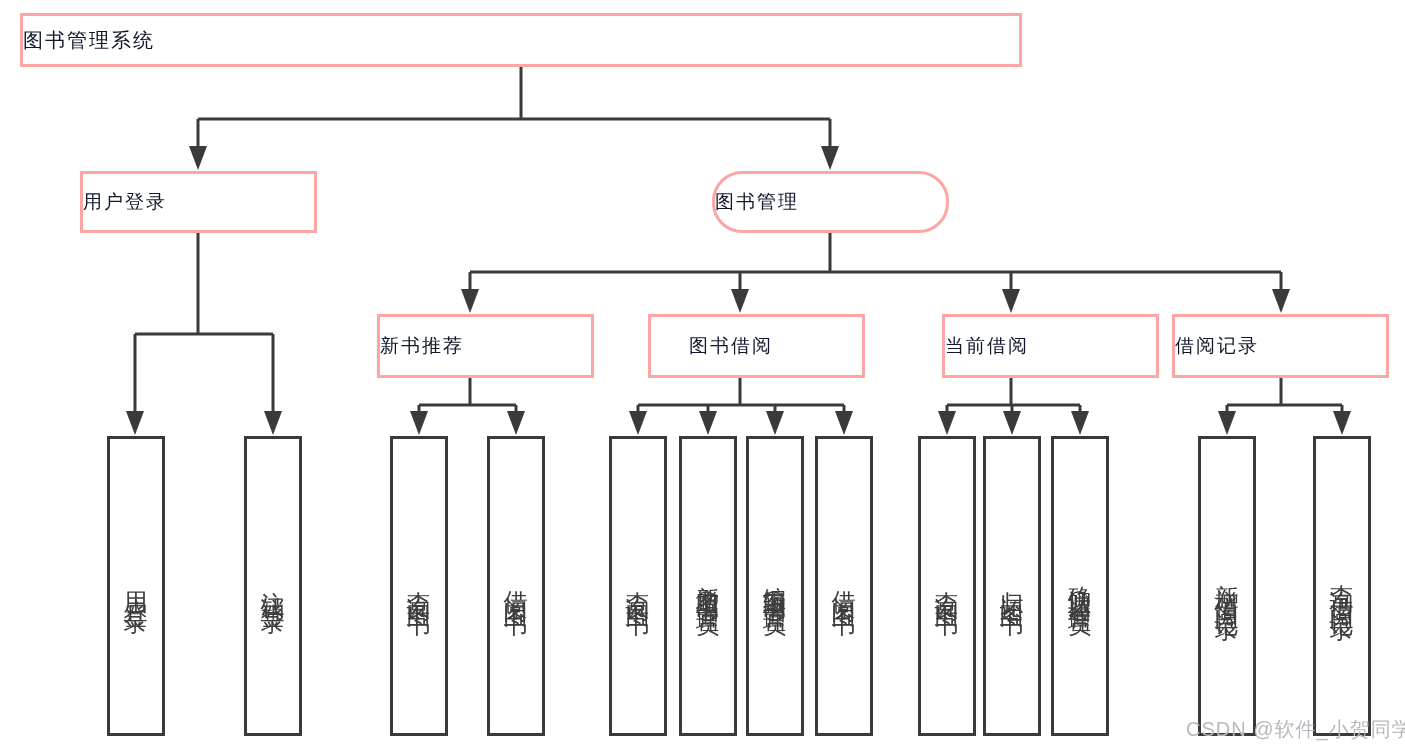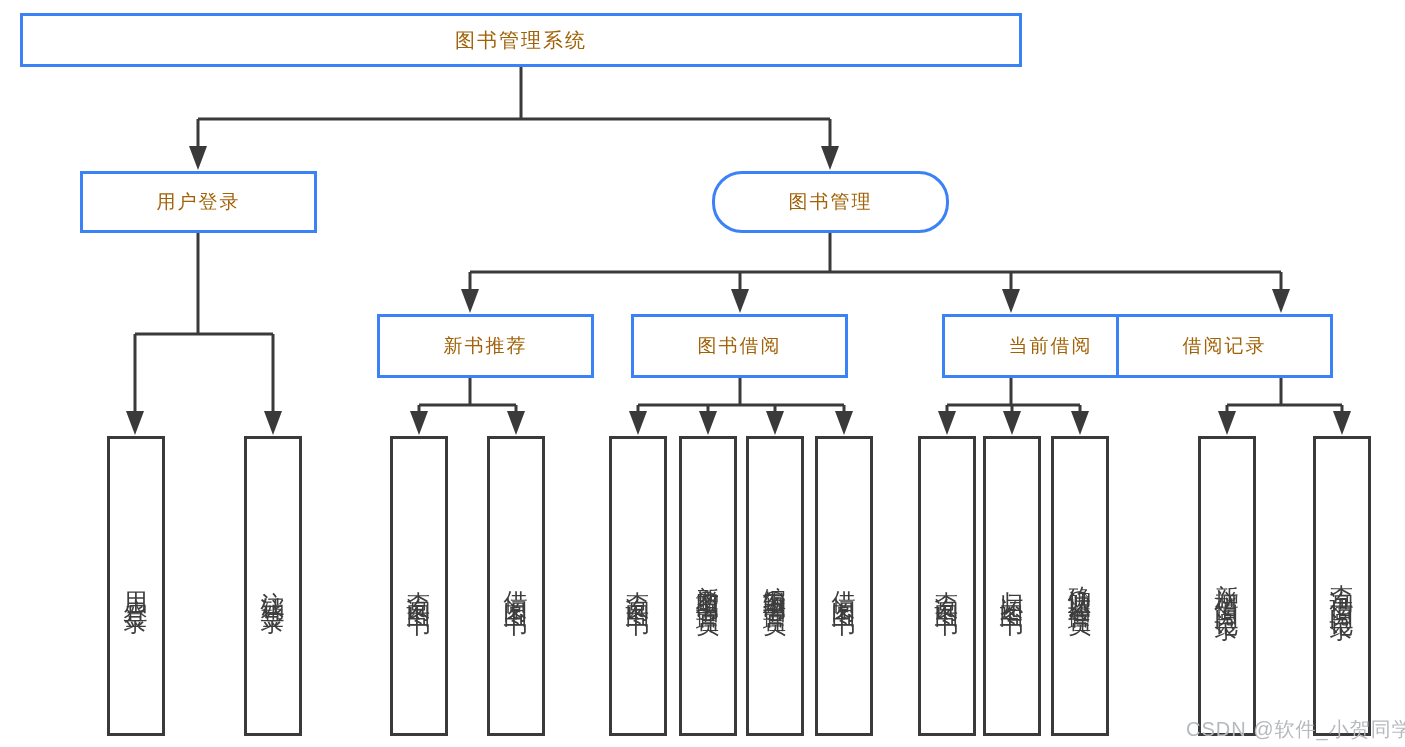--- a/index.html
+++ b/index.html
@@ -21,37 +21,37 @@
     stroke: #3a3a3a;
     stroke-width: 3;
   }
   svg.connectors polygon {
     fill: #3a3a3a;
     stroke: none;
   }
   .hbox {
     position: absolute;
     box-sizing: border-box;
-    border: 3px solid #3b82f6;
+    border: 3px solid #fca5a5;
     background: #ffffff;
     display: flex;
     align-items: center;
-    justify-content: center;
-    color: #a16207;
+    justify-content: flex-start;
+    color: #0f172a;
     letter-spacing: 2px;
     white-space: nowrap;
   }
   .root-box { left: 20px;  top: 13px;  width: 1002px; height: 54px; font-size: 20px; }
   .n-login  { left: 80px;  top: 171px; width: 237px;  height: 62px; font-size: 19px; }
   .n-mgmt   { left: 712px; top: 171px; width: 237px;  height: 62px; font-size: 19px; border-radius: 30px; }
   .n-l3     { top: 314px; width: 217px; height: 64px; font-size: 19px; }
   .n-l3-1 { left: 377px; }
-  .n-l3-2 { left: 631px; }
+  .n-l3-2 { left: 648px; padding-left: 38px; }
   .n-l3-3 { left: 942px; }
-  .n-l3-4 { left: 1116px; }
+  .n-l3-4 { left: 1172px; }
   .leaf {
     position: absolute;
     top: 436px;
     width: 58px;
     height: 300px;
     box-sizing: border-box;
     border: 3px solid #3a3a3a;
     background: #ffffff;
     display: flex;
     align-items: center;

